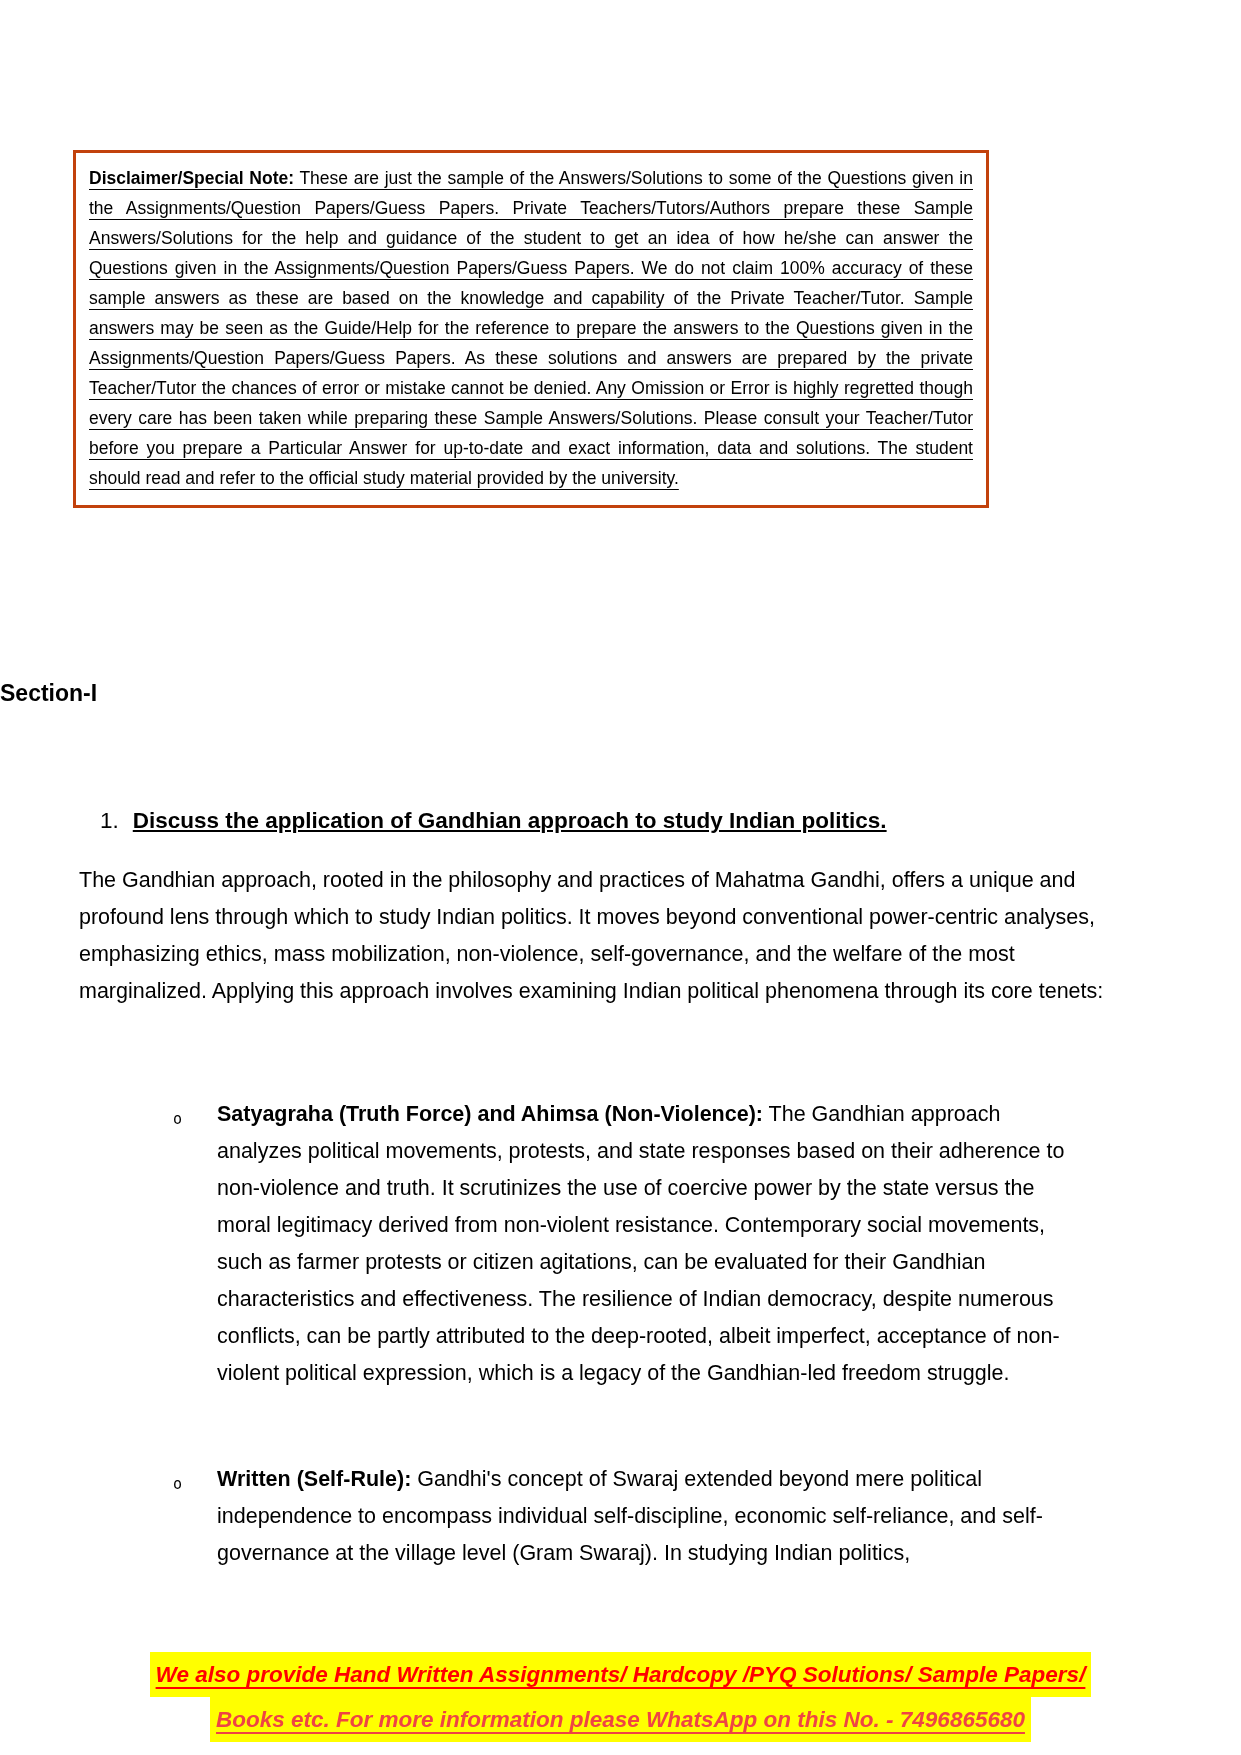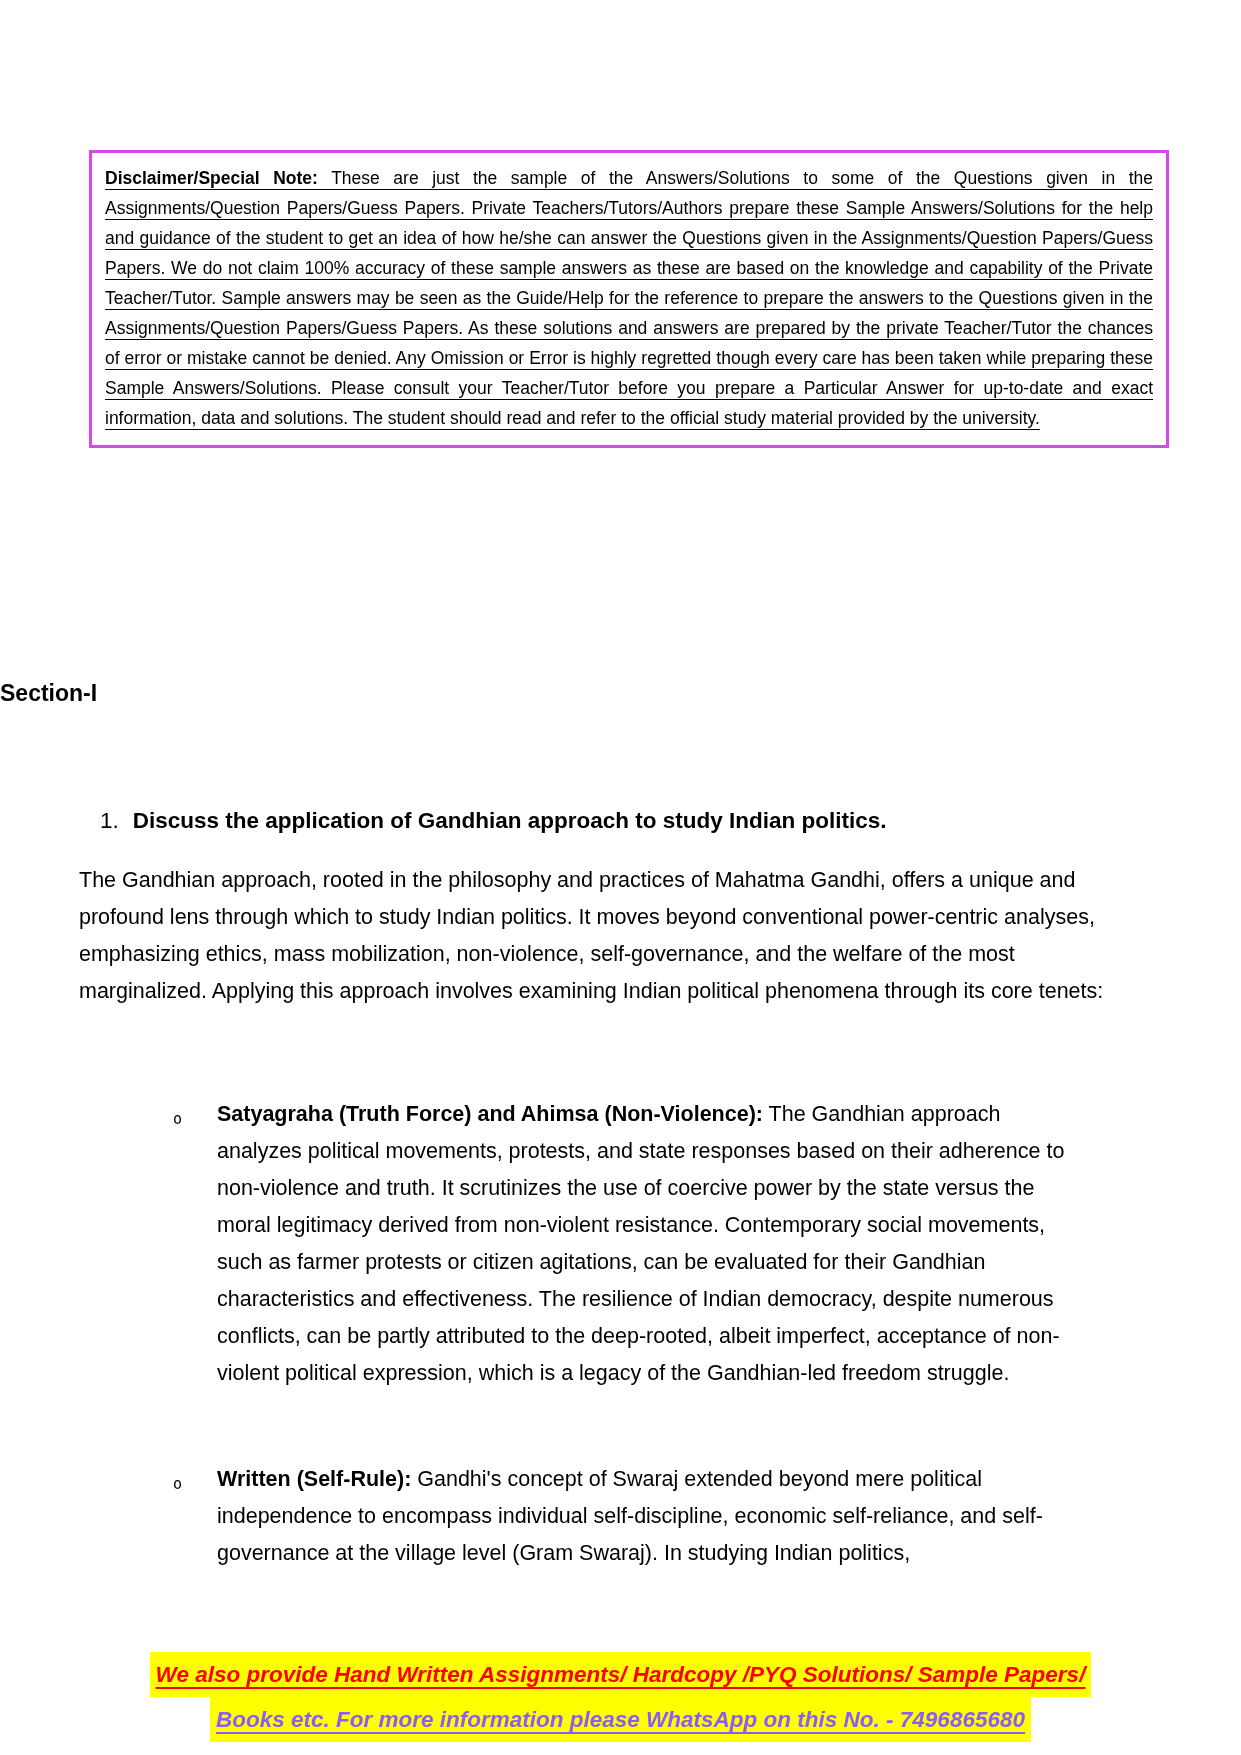--- a/index.html
+++ b/index.html
@@ -10,24 +10,23 @@
     color: #000000;
     position: relative;
     overflow: hidden;
   }
   .page { position: absolute; inset: 0; background: #ffffff; }
 
   
   .disclaimer-box {
     position: absolute;
     left: 73px; top: 150px;
-    width: 1080px;
-    border: 3px solid #d946ef;
+    width: 916px;
+    border: 3px solid #c2410c;
     padding: 10px 13px 12px 13px;
-    margin-left: 16px;
   }
   .disclaimer-text {
     font-size: 17.5px;
     line-height: 30px;
     text-align: justify;
     text-decoration: underline;
     text-underline-offset: 5px;
     text-decoration-thickness: 1.2px;
   }
   .disclaimer-text .lead { font-weight: bold; }
@@ -40,21 +39,21 @@
     font-size: 23px;
   }
 
   
   .question {
     position: absolute;
     top: 808px; left: 100px; right: 60px;
     font-size: 22.5px;
   }
   .question .q-num { font-weight: normal; margin-right: 14px; }
-  .question .q-text { font-weight: bold; }
+  .question .q-text { font-weight: bold; text-decoration: underline; }
 
   
   .answer-intro {
     position: absolute;
     top: 862px; left: 79px;
     width: 1048px;
     font-size: 21.5px;
     line-height: 37px;
   }
 
@@ -116,16 +115,16 @@
     <div class="bullet-body"><span class="bullet-lead">Satyagraha (Truth Force) and Ahimsa (Non-Violence):</span><span> The Gandhian approach analyzes political movements, protests, and state responses based on their adherence to non-violence and truth. It scrutinizes the use of coercive power by the state versus the moral legitimacy derived from non-violent resistance. Contemporary social movements, such as farmer protests or citizen agitations, can be evaluated for their Gandhian characteristics and effectiveness. The resilience of Indian democracy, despite numerous conflicts, can be partly attributed to the deep-rooted, albeit imperfect, acceptance of non-violent political expression, which is a legacy of the Gandhian-led freedom struggle.</span></div>
   </div>
 
   <div class="bullet-item b2">
     <span class="bullet-marker">o</span>
     <div class="bullet-body"><span class="bullet-lead">Written (Self-Rule):</span><span> Gandhi's concept of Swaraj extended beyond mere political independence to encompass individual self-discipline, economic self-reliance, and self-governance at the village level (Gram Swaraj). In studying Indian politics,</span></div>
   </div>
 
   <div class="footer-banner">
     <span class="footer-line"><span style="background: rgb(255, 255, 0); color: rgb(255, 0, 0);">We also provide Hand Written Assignments/ Hardcopy /PYQ Solutions/ Sample Papers/</span></span>
-    <span class="footer-line"><span style="background: rgb(255, 255, 0); color: #8b5cf6;">Books etc. For more information please WhatsApp on this No. - 7496865680</span></span>
+    <span class="footer-line"><span style="background: rgb(255, 255, 0); color: #ef4444;">Books etc. For more information please WhatsApp on this No. - 7496865680</span></span>
   </div>
 
 </div>
 
 </body></html>

